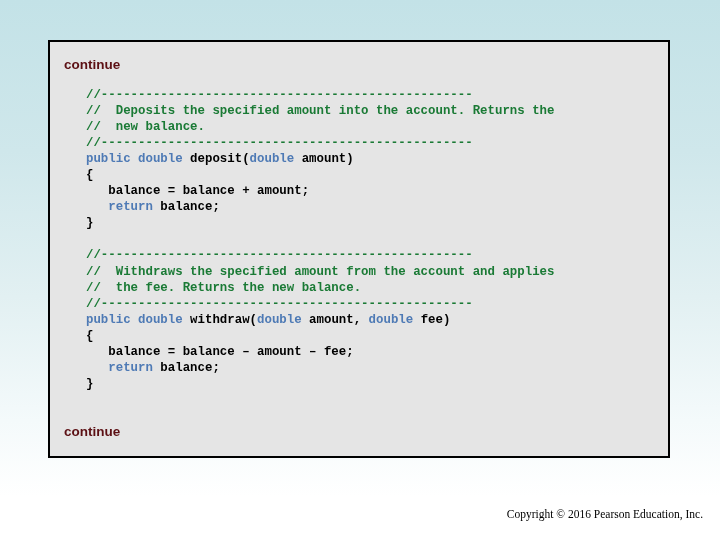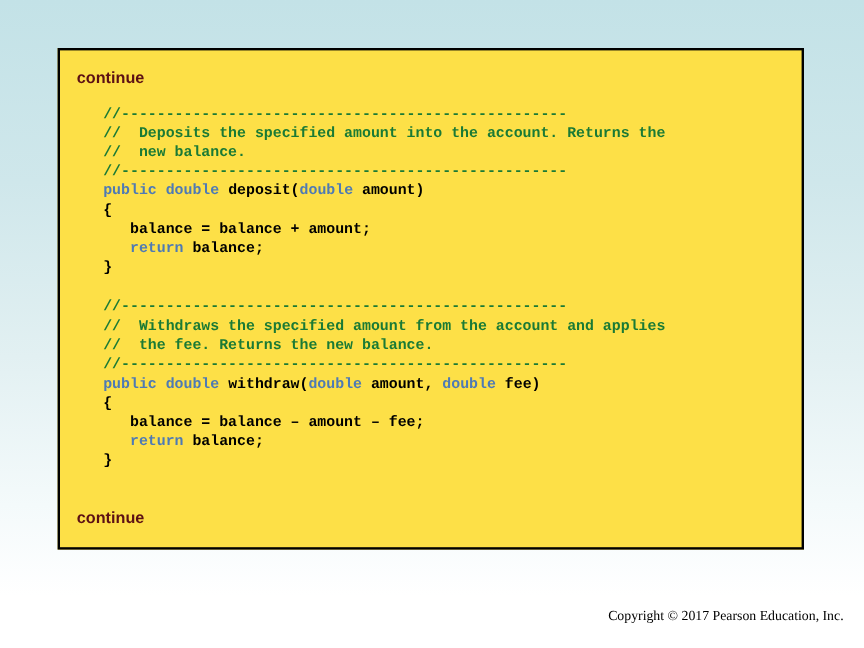--- a/index.html
+++ b/index.html
@@ -15,21 +15,21 @@
     position: relative;
   }
 
   
   #slide-box {
     position: absolute;
     left: 48px;
     top: 40px;
     width: 622px;
     height: 418px;
-    background: #fde047;
+    background: #e5e5e5;
     border: 2px solid #000000;
     box-sizing: border-box;
     overflow: hidden;
   }
 
   .continue-label {
     font-family: "Liberation Sans", sans-serif;
     font-size: 13.5px;
     font-weight: bold;
     color: #5c1014;
@@ -87,13 +87,13 @@
 <div id="slide-box">
 
   <div class="continue-label" id="continue-top">continue</div>
 
   <div id="code-block"><div class="code-line"><span class="cmt">//--------------------------------------------------</span></div><div class="code-line"><span class="cmt">//  Deposits the specified amount into the account. Returns the</span></div><div class="code-line"><span class="cmt">//  new balance.</span></div><div class="code-line"><span class="cmt">//--------------------------------------------------</span></div><div class="code-line"><span class="kw">public double </span><span class="pl">deposit(</span><span class="kw">double </span><span class="pl">amount)</span></div><div class="code-line"><span class="pl">{</span></div><div class="code-line"><span class="pl">   balance = balance + amount;</span></div><div class="code-line"><span class="kw">   return </span><span class="pl">balance;</span></div><div class="code-line"><span class="pl">}</span></div><div class="code-line blank">&nbsp;</div><div class="code-line"><span class="cmt">//--------------------------------------------------</span></div><div class="code-line"><span class="cmt">//  Withdraws the specified amount from the account and applies</span></div><div class="code-line"><span class="cmt">//  the fee. Returns the new balance.</span></div><div class="code-line"><span class="cmt">//--------------------------------------------------</span></div><div class="code-line"><span class="kw">public double </span><span class="pl">withdraw(</span><span class="kw">double </span><span class="pl">amount, </span><span class="kw">double </span><span class="pl">fee)</span></div><div class="code-line"><span class="pl">{</span></div><div class="code-line"><span class="pl">   balance = balance – amount – fee;</span></div><div class="code-line"><span class="kw">   return </span><span class="pl">balance;</span></div><div class="code-line"><span class="pl">}</span></div></div>
 
   <div class="continue-label" id="continue-bottom">continue</div>
 
 </div>
 
-<div id="copyright">Copyright © 2017 Pearson Education, Inc.</div>
+<div id="copyright">Copyright © 2016 Pearson Education, Inc.</div>
 
 </body></html>

